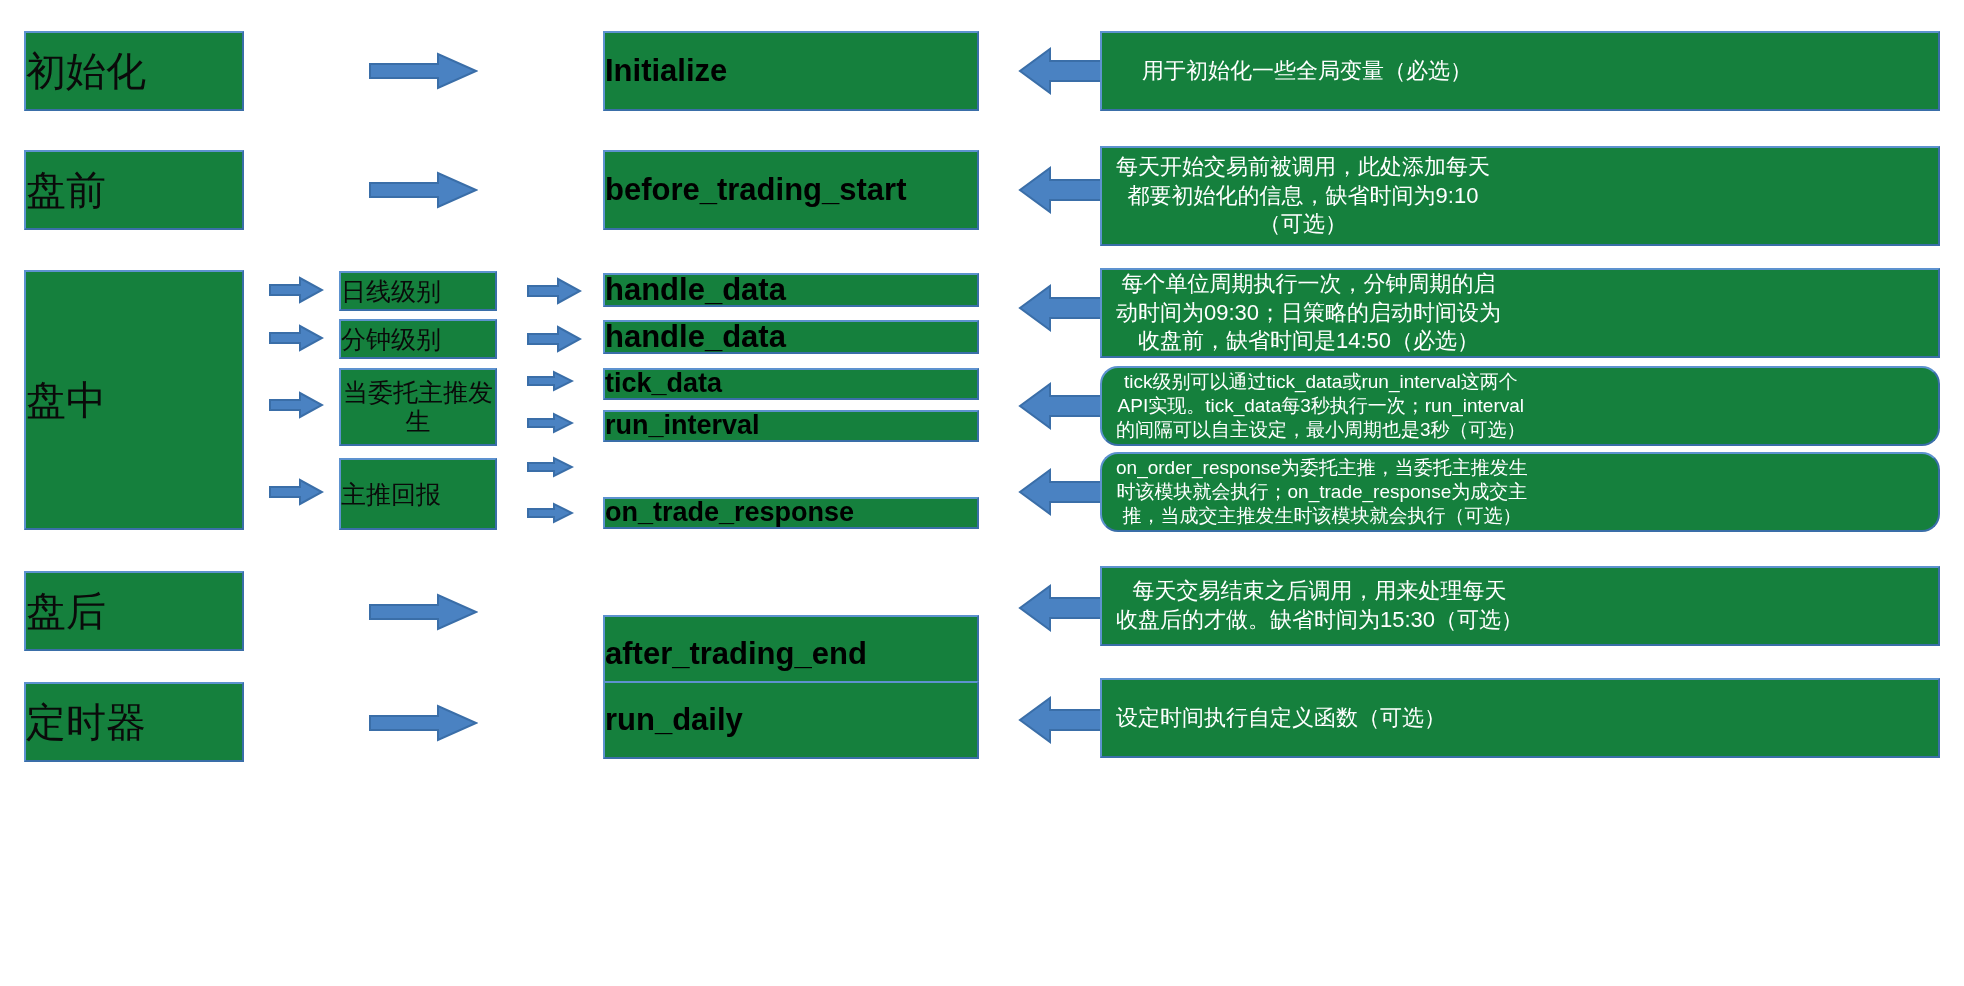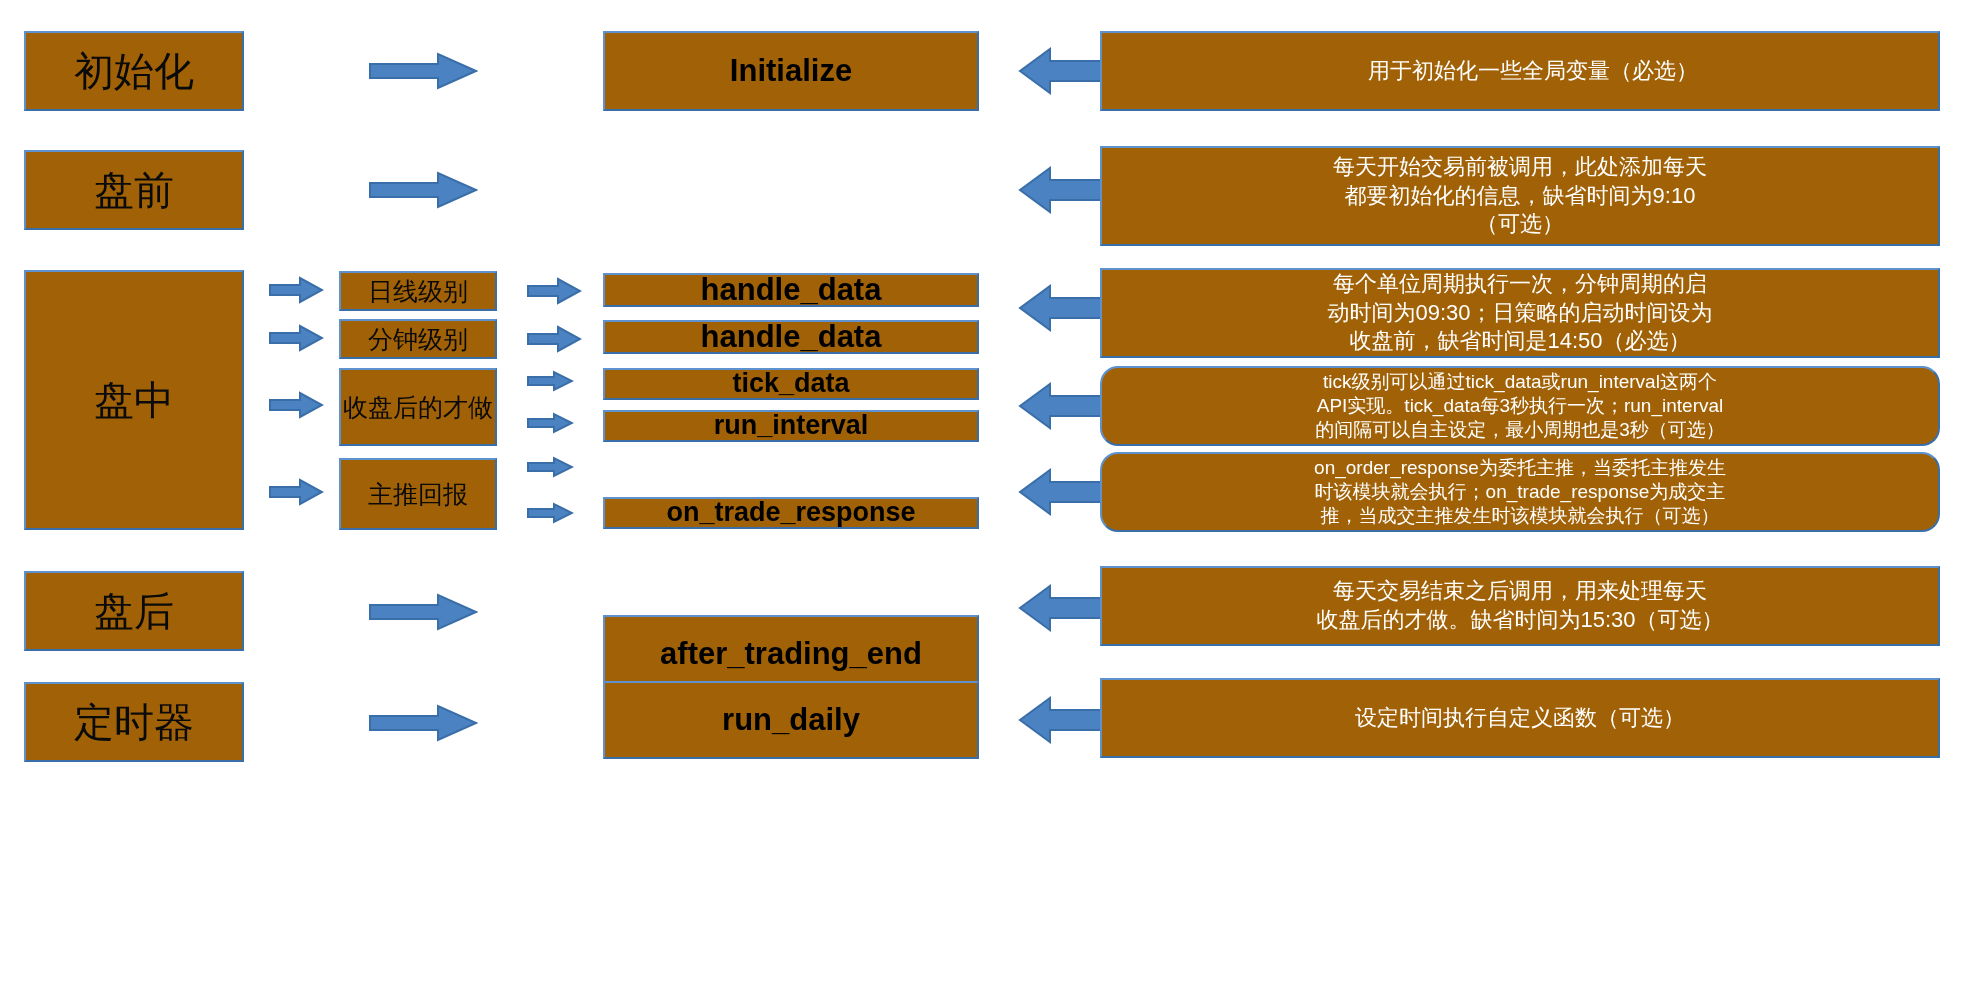--- a/index.html
+++ b/index.html
@@ -14,25 +14,24 @@
     position: relative;
     width: 1964px;
     height: 986px;
     background: #ffffff;
     overflow: hidden;
   }
 
   
   .box {
     position: absolute;
-    background: #a16207;
+    background: #15803d;
     box-sizing: border-box;
     display: flex;
     align-items: center;
-    justify-content: center;
     text-align: center;
     color: #0b0b0b;
     line-height: 1.15;
     border-top: 2px solid #5d92cf;
     border-left: 2px solid #5d92cf;
     border-right: 2px solid #3a6ea8;
     border-bottom: 2px solid #3a6ea8;
   }
 
   
@@ -115,20 +114,23 @@
   <div class="box stage" style="left:24px; top:150px; width:220px; height:80px;">
     <span>盘前</span>
   </div>
 
   <div class="arrow-r" style="left:368px; top:171px; width:110px; height:38px;">
     <svg viewBox="0 0 110 38" width="110" height="38">
       <path d="M2 12 L70 12 L70 2 L108 19 L70 36 L70 26 L2 26 Z" fill="#4a82c2" stroke="#3a6ea8" stroke-width="2"></path>
     </svg>
   </div>
 
+  <div class="box func" style="left:603px; top:150px; width:376px; height:80px;">
+    <span>before_trading_start</span>
+  </div>
 
   <div class="arrow-l" style="left:1018px; top:166px; width:92px; height:48px;">
     <svg viewBox="0 0 92 48" width="92" height="48">
       <path d="M90 14 L32 14 L32 2 L2 24 L32 46 L32 34 L90 34 Z" fill="#4a82c2" stroke="#3a6ea8" stroke-width="2"></path>
     </svg>
   </div>
 
   <div class="box note" style="left:1100px; top:146px; width:840px; height:100px;">
     <span>每天开始交易前被调用，此处添加每天
 都要初始化的信息，缺省时间为9:10
@@ -160,21 +162,21 @@
     </svg>
   </div>
 
   <div class="box sublevel" style="left:339px; top:271px; width:158px; height:40px;">
     <span>日线级别</span>
   </div>
   <div class="box sublevel" style="left:339px; top:319px; width:158px; height:40px;">
     <span>分钟级别</span>
   </div>
   <div class="box sublevel" style="left:339px; top:368px; width:158px; height:78px;">
-    <span>收盘后的才做</span>
+    <span>当委托主推发生</span>
   </div>
   <div class="box sublevel" style="left:339px; top:458px; width:158px; height:72px;">
     <span>主推回报</span>
   </div>
 
   <div class="arrow-r" style="left:526px; top:277px; width:56px; height:28px;">
     <svg viewBox="0 0 56 28" width="56" height="28">
       <path d="M2 9 L32 9 L32 2 L54 14 L32 26 L32 19 L2 19 Z" fill="#4a82c2" stroke="#3a6ea8" stroke-width="2"></path>
     </svg>
   </div>

